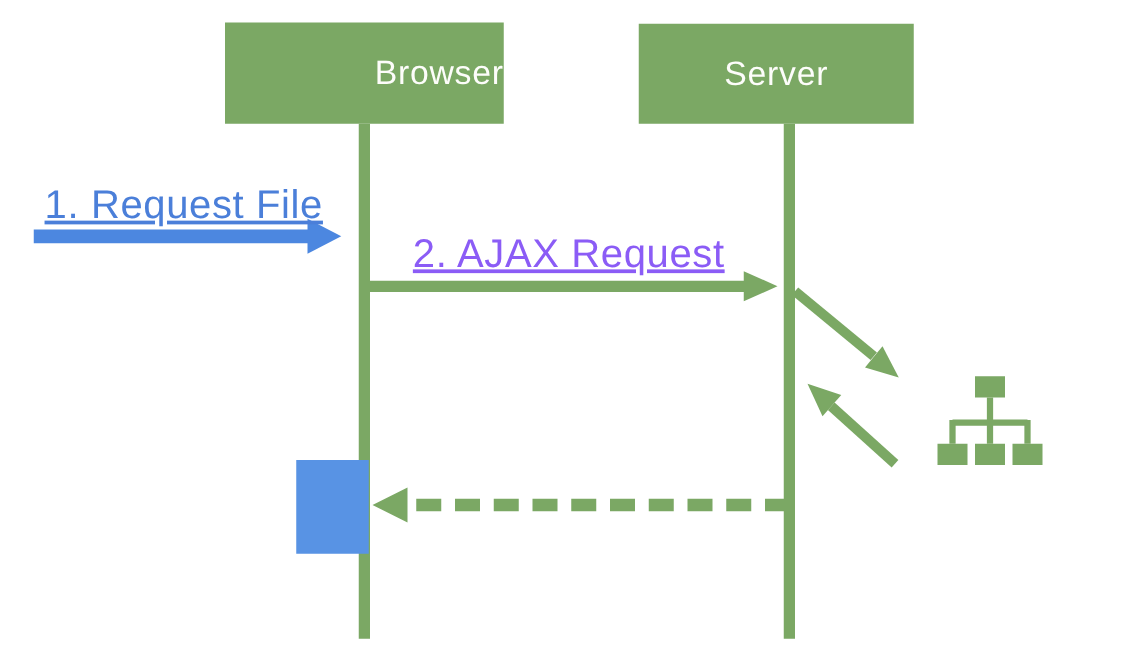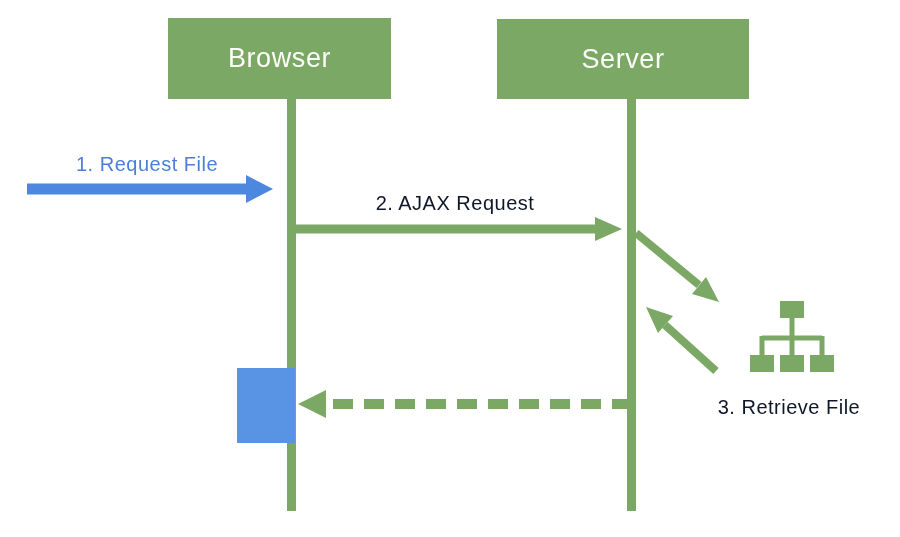--- a/index.html
+++ b/index.html
@@ -19,22 +19,22 @@
     position: absolute;
     background: #7BA864;
     color: #FDFDFA;
     display: flex;
     align-items: center;
     justify-content: center;
     font-size: 27px;
     letter-spacing: 0.6px;
     z-index: 2;
   }
-  .actor-box.browser { left: 168px; top: 18px; width: 223px; height: 81px; }
-  .actor-box.server  { left: 497px; top: 19px; width: 252px; height: 80px; }
+  .actor-box.browser { left: 180px; top: 18px; width: 223px; height: 81px; justify-content: flex-end; }
+  .actor-box.server  { left: 511px; top: 19px; width: 220px; height: 80px; }
   .lifeline {
     position: absolute;
     width: 9px;
     top: 99px;
     height: 412px;
     background: #7BA864;
     z-index: 1;
   }
   .lifeline.browser { left: 287px; }
   .lifeline.server  { left: 627px; }
@@ -51,27 +51,28 @@
     position: absolute;
     left: 0;
     top: 0;
     width: 900px;
     height: 537px;
     z-index: 2;
   }
   .label {
     position: absolute;
     transform: translate(-50%, -50%);
-    font-size: 20px;
+    font-size: 32px;
     letter-spacing: 0.5px;
     white-space: nowrap;
     z-index: 4;
+    text-decoration: underline;
   }
   .label.blue  { color: #4B7FD9; }
-  .label.green { color: #0f172a; text-align: right; }
+  .label.green { color: #8b5cf6; text-align: right; }
   .label.pos-1 { left: 147px; top: 164px; }
   .label.pos-2 { left: 455px; top: 203px; }
   .label.pos-3 { left: 789px; top: 407px; }
   .label.pos-4 { left: 465px; top: 377px; }
   .label.pos-5 { left: 133px; top: 403px; }
 </style>
 </head>
 <body>
 
 <div class="stage">
@@ -119,15 +120,14 @@
       <rect x="780" y="301" width="24" height="17" fill="#7BA864"></rect>
       <path d="M792,318 L792,355 M762,338 L822,338 M762,336 L762,355 M822,336 L822,355" stroke="#7BA864" stroke-width="5" fill="none"></path>
       <rect x="750" y="355" width="24" height="17" fill="#7BA864"></rect>
       <rect x="780" y="355" width="24" height="17" fill="#7BA864"></rect>
       <rect x="810" y="355" width="24" height="17" fill="#7BA864"></rect>
     </g>
   </svg>
 
   <div class="label blue pos-1">1. Request File</div>
   <div class="label green pos-2">2. AJAX Request</div>
-  <div class="label green pos-3">3. Retrieve File</div>
 
 </div>
 
 </body></html>

